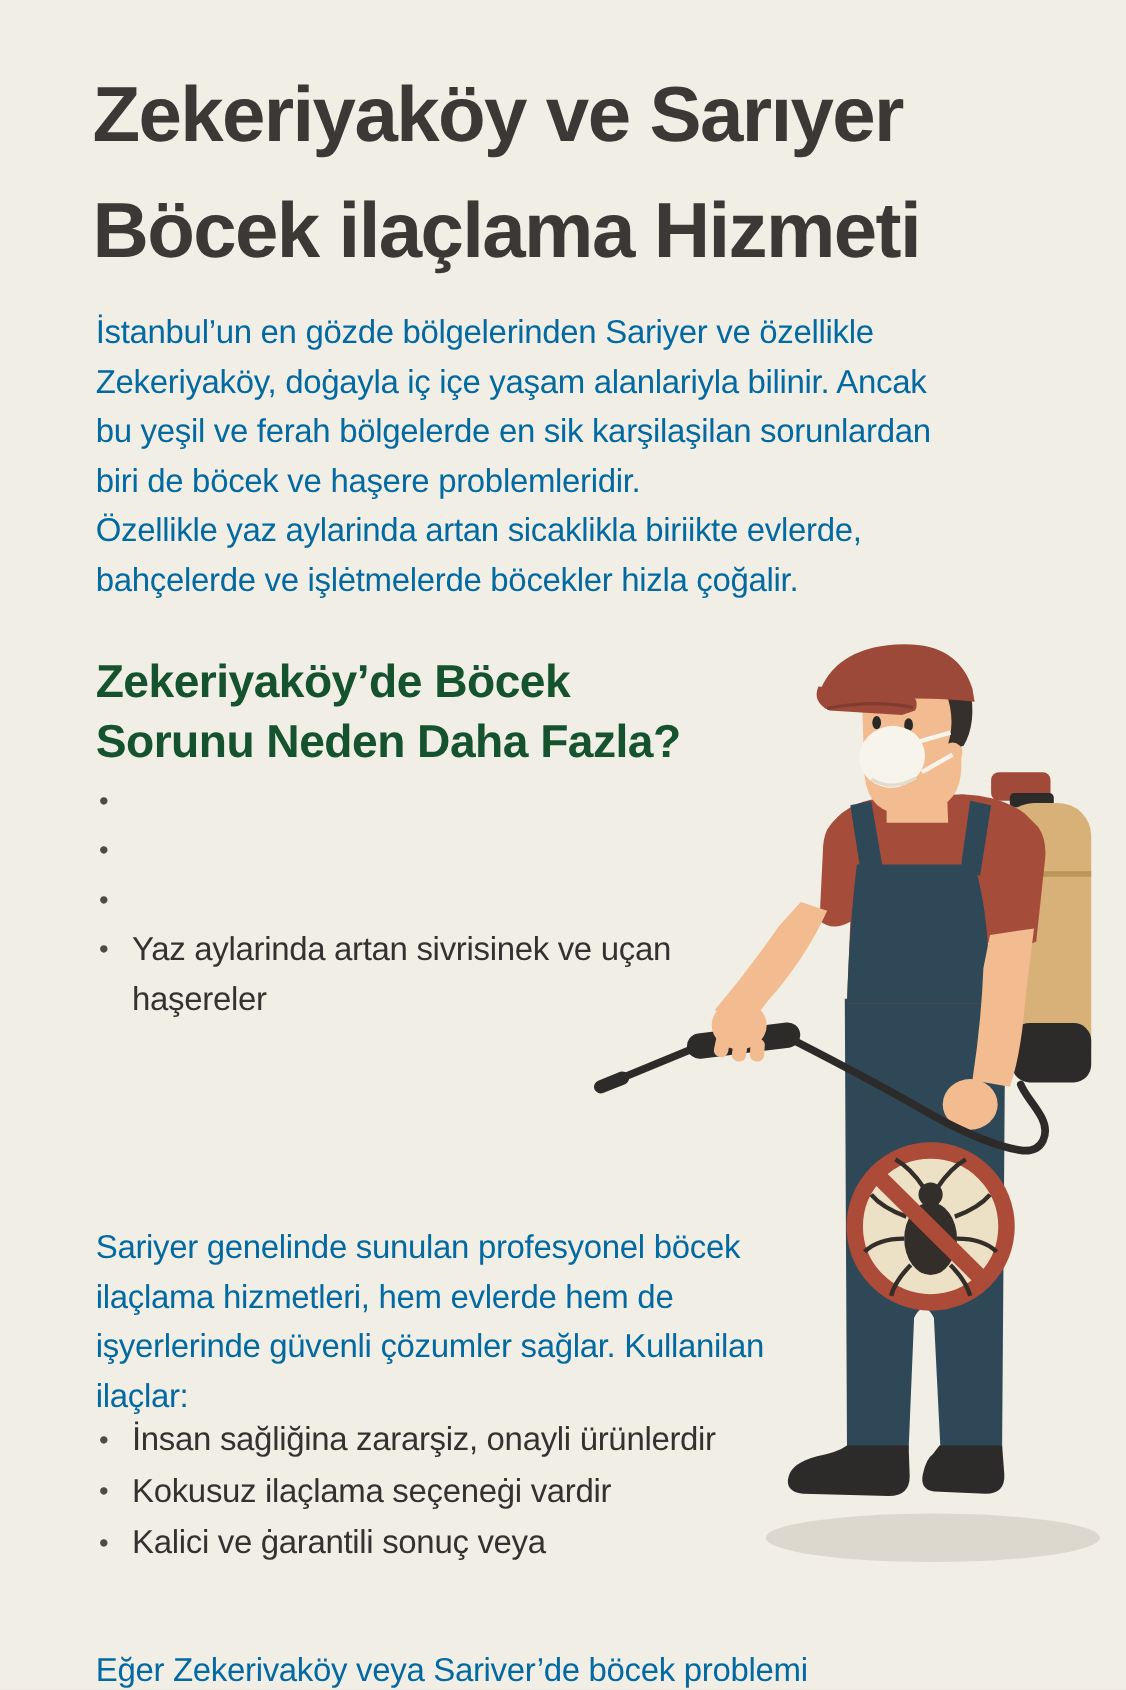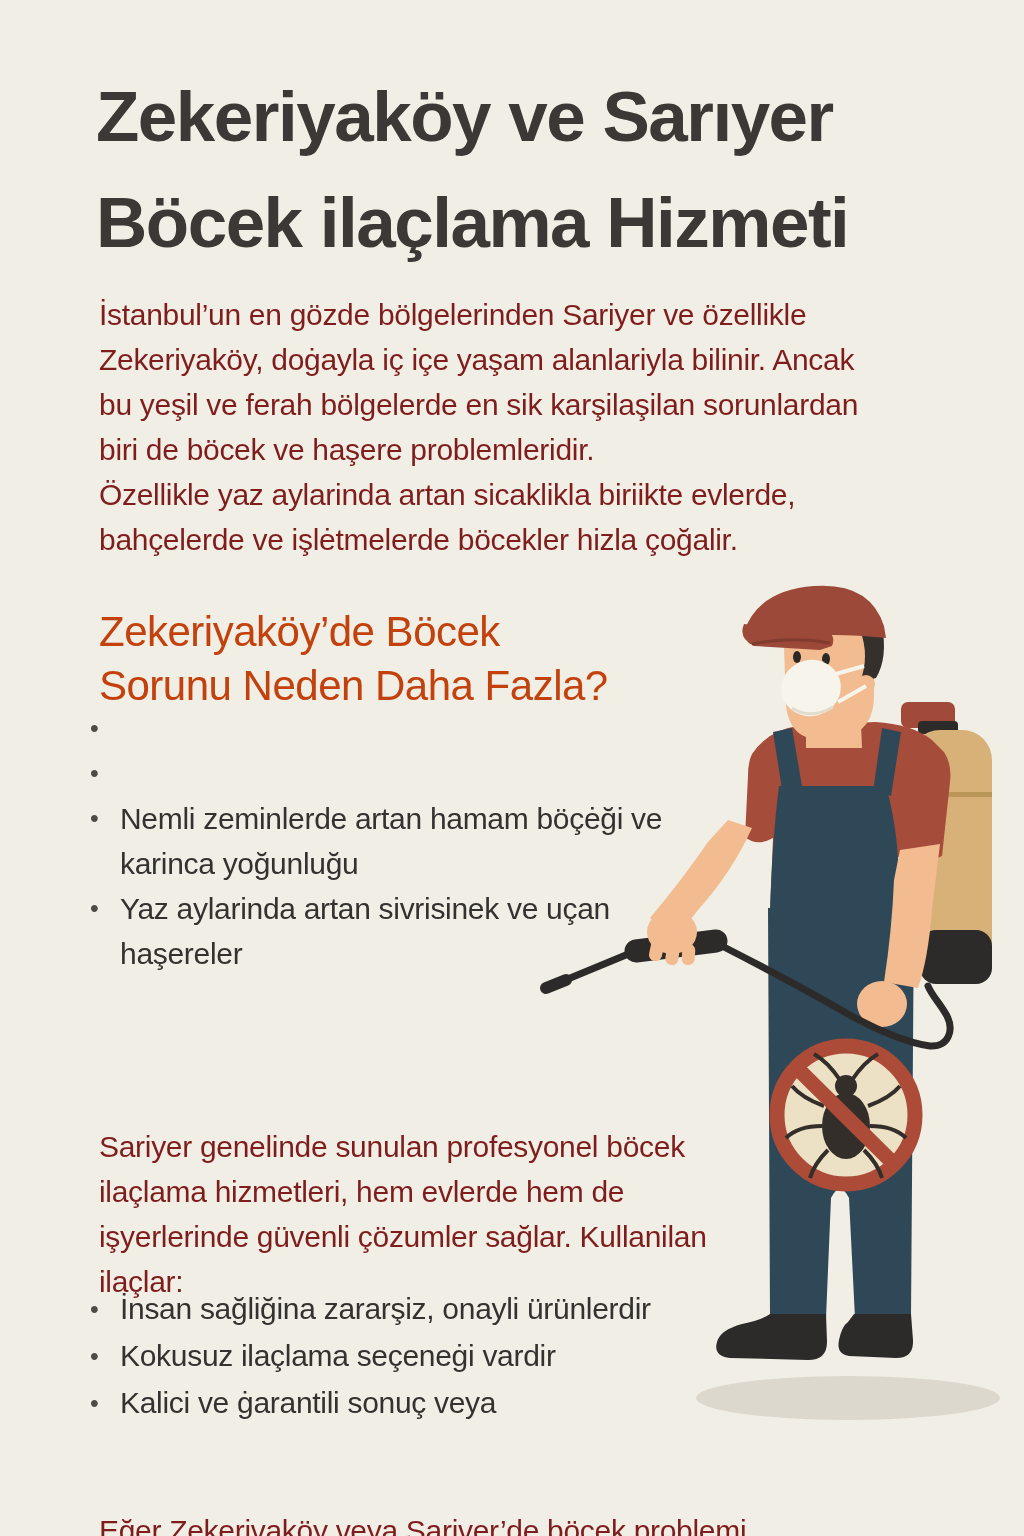--- a/index.html
+++ b/index.html
@@ -4,35 +4,35 @@
 <style>
   html,body{margin:0;padding:0;background:#e8e5dc;}
   .page{
     position:relative;
     width:1024px;height:1536px;
     background:#f1eee5;
     overflow:hidden;
     font-family:"Liberation Sans","DejaVu Sans",sans-serif;
     color:#343230;
   }
-  .abs{position:absolute;margin:12px;}
+  .abs{position:absolute;margin:0;}
   .title{
     left:84px;top:52px;width:900px;
     font-size:71px;font-weight:700;line-height:106px;
     letter-spacing:-1.5px;color:#3b3835;
     white-space:pre-line;
   }
   .body{
-    font-size:30px;line-height:45px;color:#7f1d1d;
+    font-size:30px;line-height:45px;color:#0369a1;
     white-space:pre-line;letter-spacing:-0.3px;
   }
   .intro{left:87px;top:280px;width:880px;}
   .h2{
-    font-size:42px;font-weight:400;line-height:54px;
-    color:#c2410c;white-space:pre-line;letter-spacing:-0.5px;
+    font-size:42px;font-weight:700;line-height:54px;
+    color:#14532d;white-space:pre-line;letter-spacing:-0.5px;
   }
   .h2a{left:87px;top:593px;width:620px;}
   .h2b{left:87px;top:996px;width:620px;}
   .h3{left:87px;top:1438px;width:900px;}
   .para2{left:87px;top:1112px;width:640px;}
   .para3{left:87px;top:1496px;width:900px;}
   ul.list{list-style:none;padding:0;margin:0;}
   .ul1{left:87px;top:706px;width:620px;}
   .ul2{left:87px;top:1286px;width:640px;}
   .list li{display:flex;align-items:flex-start;}
@@ -65,22 +65,20 @@
 
   <ul class="abs list ul1">
     <li>
       <span class="dot">•</span>
     </li>
     <li>
       <span class="dot">•</span>
     </li>
     <li>
       <span class="dot">•</span>
-      <span class="txt">Nemli zeminlerde artan hamam böçėği ve
-karinca yoğunluğu</span>
     </li>
     <li>
       <span class="dot">•</span>
       <span class="txt">Yaz aylarinda artan sivrisinek ve uçan
 haşereler</span>
     </li>
   </ul>
 
 
   <p class="abs body para2">Sariyer genelinde sunulan profesyonel böcek

